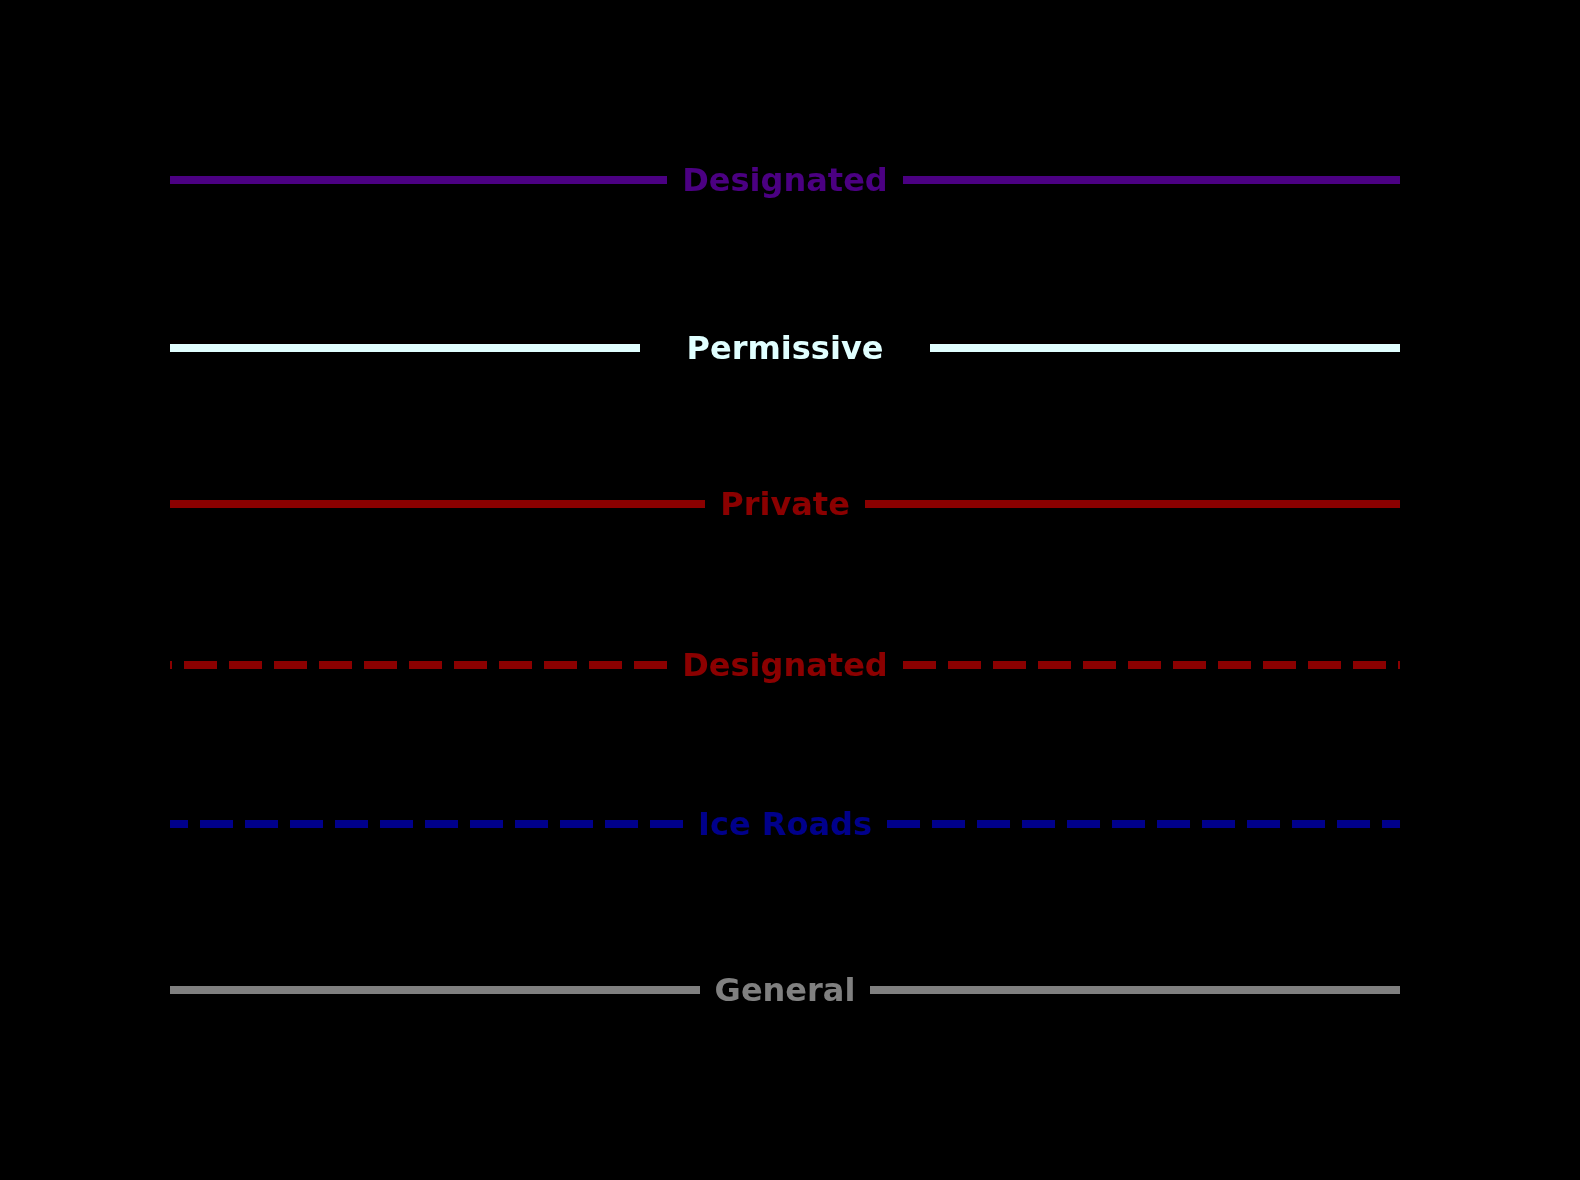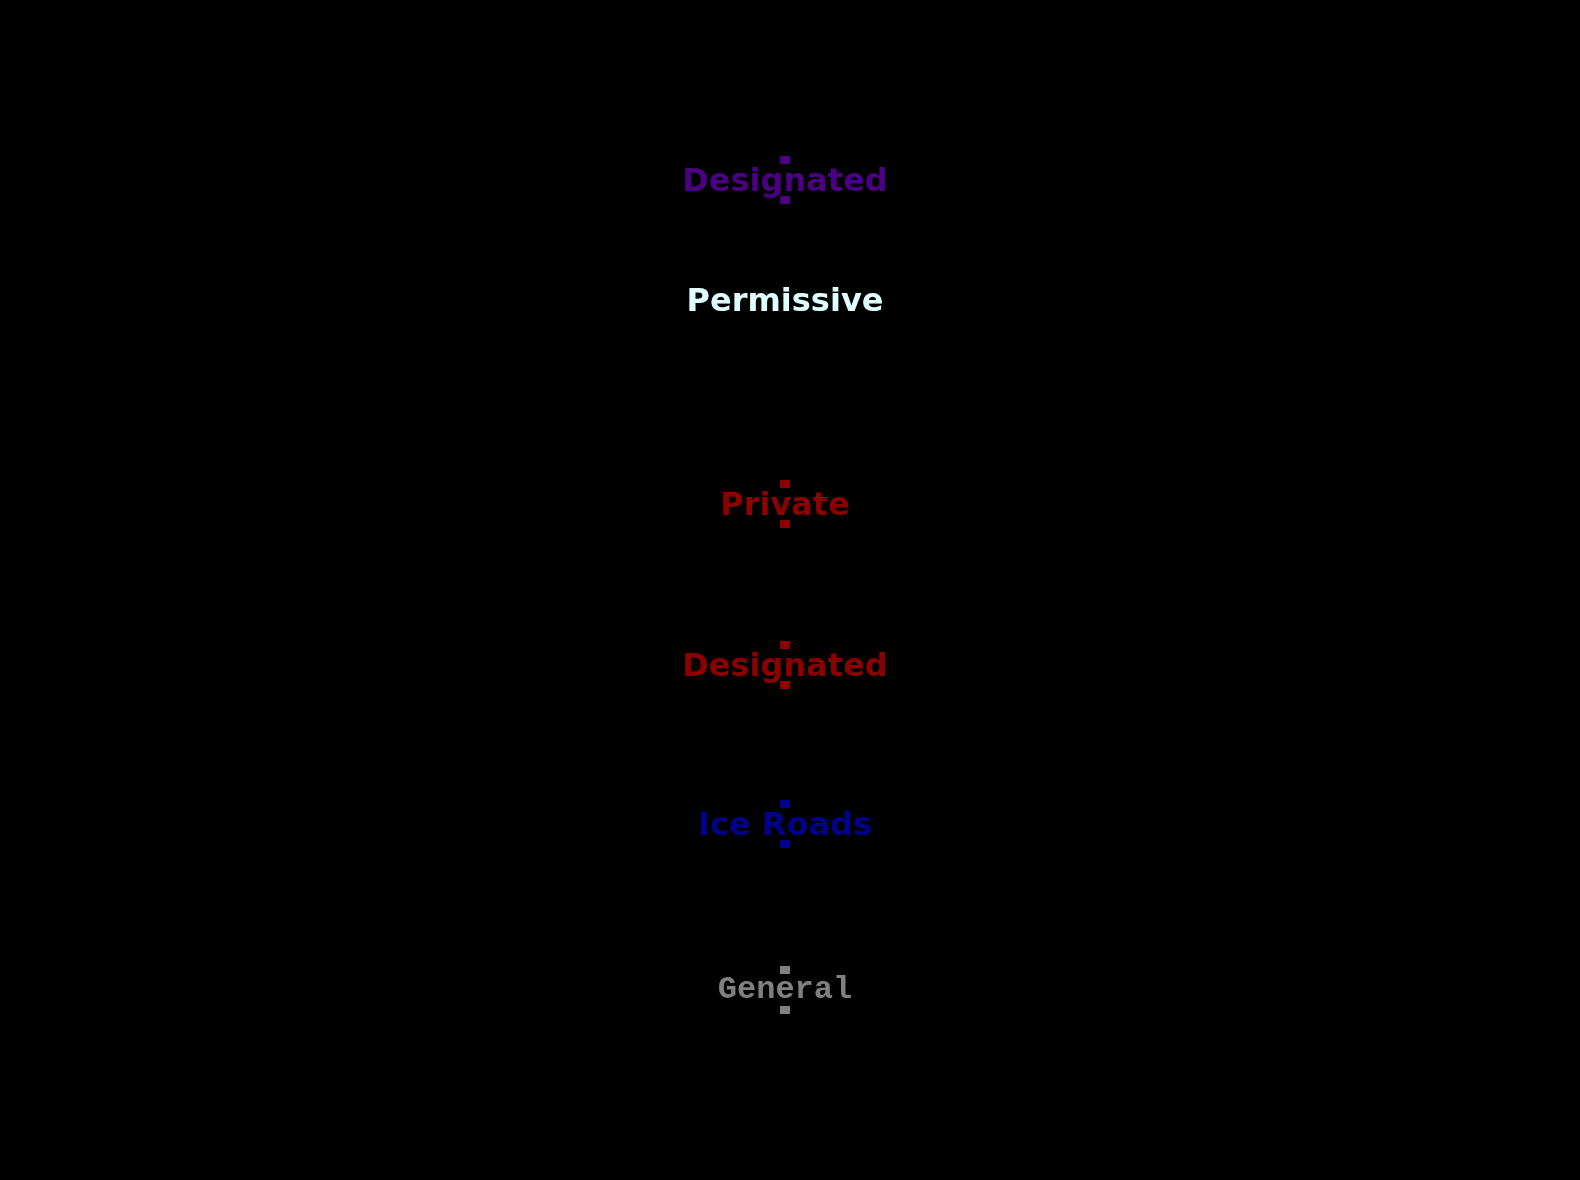--- a/index.html
+++ b/index.html
@@ -15,22 +15,21 @@
     overflow: hidden;
     font-family: "DejaVu Sans", sans-serif;
   }
   .legend-row {
     position: absolute;
     left: 170px;
     width: 1230px;
     height: 48px;
     display: flex;
     align-items: center;
-    justify-content: flex-end;
-    flex-direction: column;
+    justify-content: flex-start;
   }
   .rule {
     flex: 1 1 auto;
     height: 8px;
     min-width: 10px;
   }
   .rule.solid {
     background-color: var(--c);
   }
   .rule.dashed {
@@ -65,39 +64,39 @@
 </head>
 <body>
 
 <div id="canvas">
   <div id="legend-rows">
       <div class="legend-row" style="top: 156px;">
         <div class="rule left solid" style="--c: #4B0082;"></div>
         <div class="legend-label" style="--c: #4B0082;">Designated</div>
         <div class="rule right solid" style="--c: #4B0082;"></div>
       </div>
-      <div class="legend-row" style="top: 300px; gap: 32px;">
+      <div class="legend-row" style="top: 324px; gap: 32px;">
         <div class="rule left solid" style="--c: #E0FFFF;"></div>
         <div class="legend-label" style="--c: #E0FFFF;">Permissive</div>
         <div class="rule right solid" style="--c: #E0FFFF;"></div>
       </div>
       <div class="legend-row" style="top: 480px; text-decoration: underline;">
         <div class="rule left solid" style="--c: #8B0000;"></div>
         <div class="legend-label" style="--c: #8B0000;">Private</div>
         <div class="rule right solid" style="--c: #8B0000;"></div>
       </div>
       <div class="legend-row" style="top: 641px;">
         <div class="rule left dashed" style="--c: #8B0000;"></div>
         <div class="legend-label" style="--c: #8B0000;">Designated</div>
         <div class="rule right dashed" style="--c: #8B0000;"></div>
       </div>
       <div class="legend-row" style="top: 800px;">
         <div class="rule left dashed" style="--c: #00008B;"></div>
         <div class="legend-label" style="--c: #00008B;">Ice Roads</div>
         <div class="rule right dashed" style="--c: #00008B;"></div>
       </div>
-      <div class="legend-row" style="top: 966px; font-family: Liberation Mono, monospace;">
+      <div class="legend-row" style="top: 966px;">
         <div class="rule left solid" style="--c: #808080;"></div>
         <div class="legend-label" style="--c: #808080;">General</div>
         <div class="rule right solid" style="--c: #808080;"></div>
       </div>
     </div>
 </div>
 
 </body></html>

